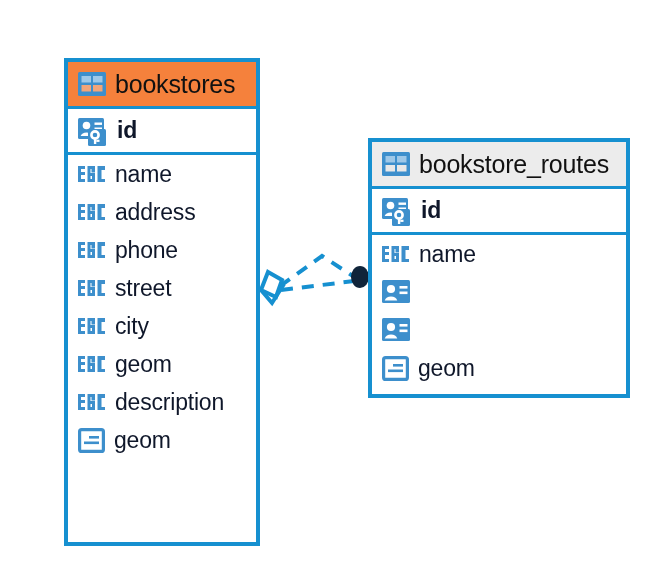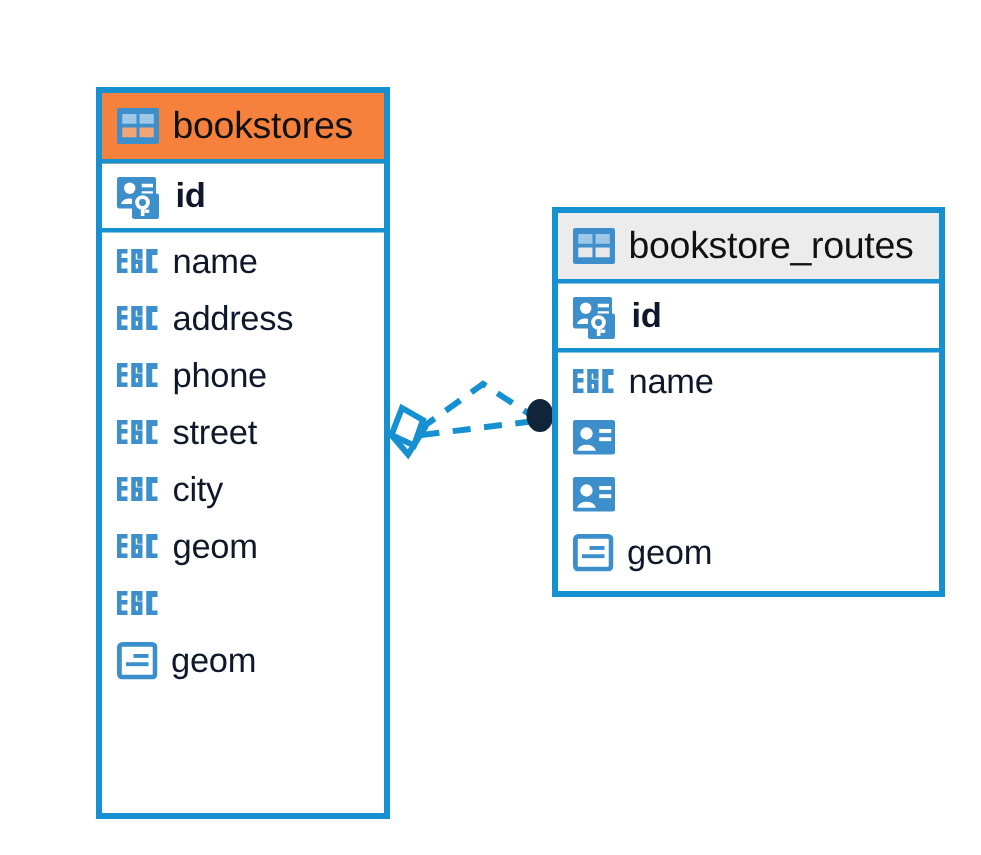--- a/index.html
+++ b/index.html
@@ -197,20 +197,21 @@
         <span class="field-name">geom</span>
       </div>
 
 
       <div class="field-row">
         <svg class="icon icon-abc" viewBox="0 0 28 16" xmlns="http://www.w3.org/2000/svg">
           <path d="M0 16V0h7v3H3v3h4v3H3v4h4v3z" fill="#3d8fcc"></path>
           <path d="M9.5 16V0h7.5v6.5h-3.5V3h-1v4h4.5v9zm3-3h1.5v-3h-1.5z" fill="#3d8fcc"></path>
           <path d="M19.5 16V0H27v4h-3.5v9H27v3z" fill="#3d8fcc"></path>
         </svg>
+        <span class="field-name">description</span>
       </div>
 
       <div class="field-row">
         <svg class="icon icon-geom" viewBox="0 0 27 25" xmlns="http://www.w3.org/2000/svg">
           <rect x="1.6" y="1.6" width="23.8" height="21.8" rx="2" fill="#ffffff" stroke="#3d8fcc" stroke-width="3.2"></rect>
           <rect x="11" y="8" width="10" height="2.6" fill="#3d8fcc"></rect>
           <rect x="6" y="13.5" width="15" height="2.6" fill="#3d8fcc"></rect>
         </svg>
         <span class="field-name">geom</span>
       </div>

